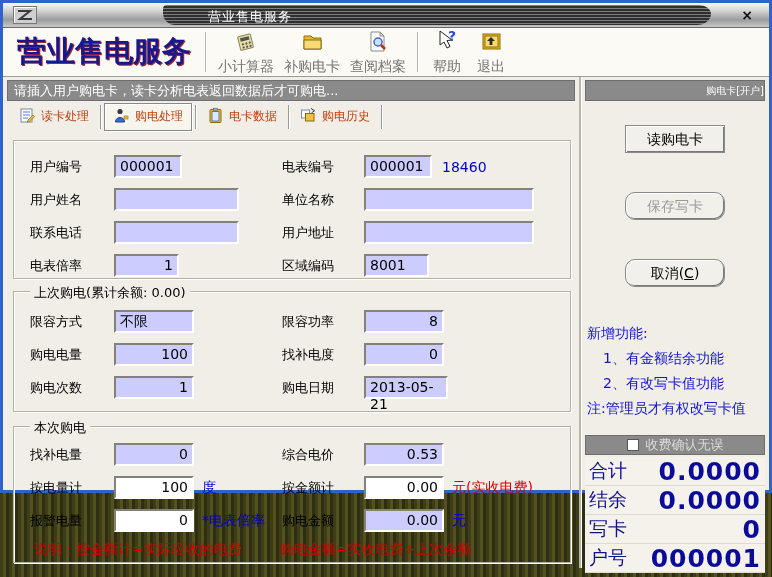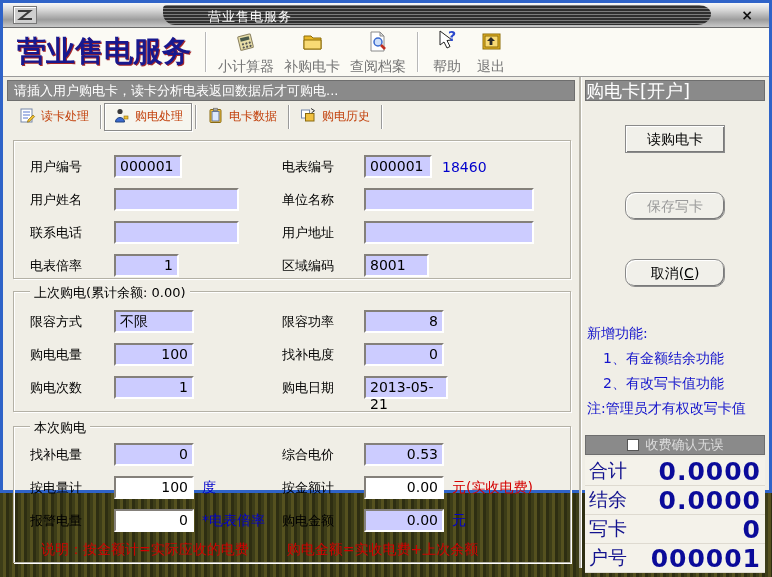--- a/index.html
+++ b/index.html
@@ -71,26 +71,26 @@
   .fbox { height:23px; background:#ccccff; border:2px solid;
     border-color:#84807a #ffffff #ffffff #84807a; font-size:14px; color:#000;
     padding:1px 4px; line-height:17px; flex:none; }
   .fbox.white { background:#fff; }
   .fbox.r { text-align:right; }
   .w68 {width:68px;} .w125 {width:125px;} .w170 {width:170px;} .w65 {width:65px;}
   .w80 {width:80px;} .w84 {width:84px;}
   .unit-blue { color:#0000cc; font-size:14px; margin-left:8px; }
   .unit-red { color:#d40000; font-size:14px; margin-left:8px; }
   .extra-blue { color:#0000cc; font-size:14px; margin-left:10px; }
-  .notes-row { display:flex; margin-top:9px; padding-left:27px; font-size:14px; color:#d40000; }
+  .notes-row { display:flex; margin-top:9px; padding-left:20px; font-size:14px; color:#d40000; }
   .notes-row .n2 { margin-left:38px; }
 
   
   .rheader { margin:3px 4px 0 4px; height:21px; background:#8a8a8a; border:1px solid #6e6e6e;
-    color:#fff; font-size:18px; line-height:19px; text-align:left; }
+    color:#fff; font-size:10px; line-height:19px; text-align:right; }
   .rbtn { display:block; width:100px; height:28px; margin:12px auto; background:#f1f0ea;
     border:1px solid #8a8a8a; box-shadow:inset 1px 1px 0 #fff, inset -1px -1px 0 #7a7a7a;
     font-size:14px; color:#000; text-align:center; line-height:26px; cursor:default; }
   .rbtn.disabled { color:#9a9a9a; }
   .mt24{margin-top:24px;} .mt27{margin-top:27px;border-radius:10px;}
   .uline { text-decoration:underline; }
   .rnotes { margin-top:22px; padding:0 6px; color:#1414cc; font-size:14px; line-height:25px; }
   .rnotes .ind { padding-left:16px; }
   .confirm-bar { margin:14px 4px 0 4px; height:22px; background:#8a8a8a; border:1px solid #6e6e6e;
     display:flex; align-items:center; justify-content:center; gap:7px;

